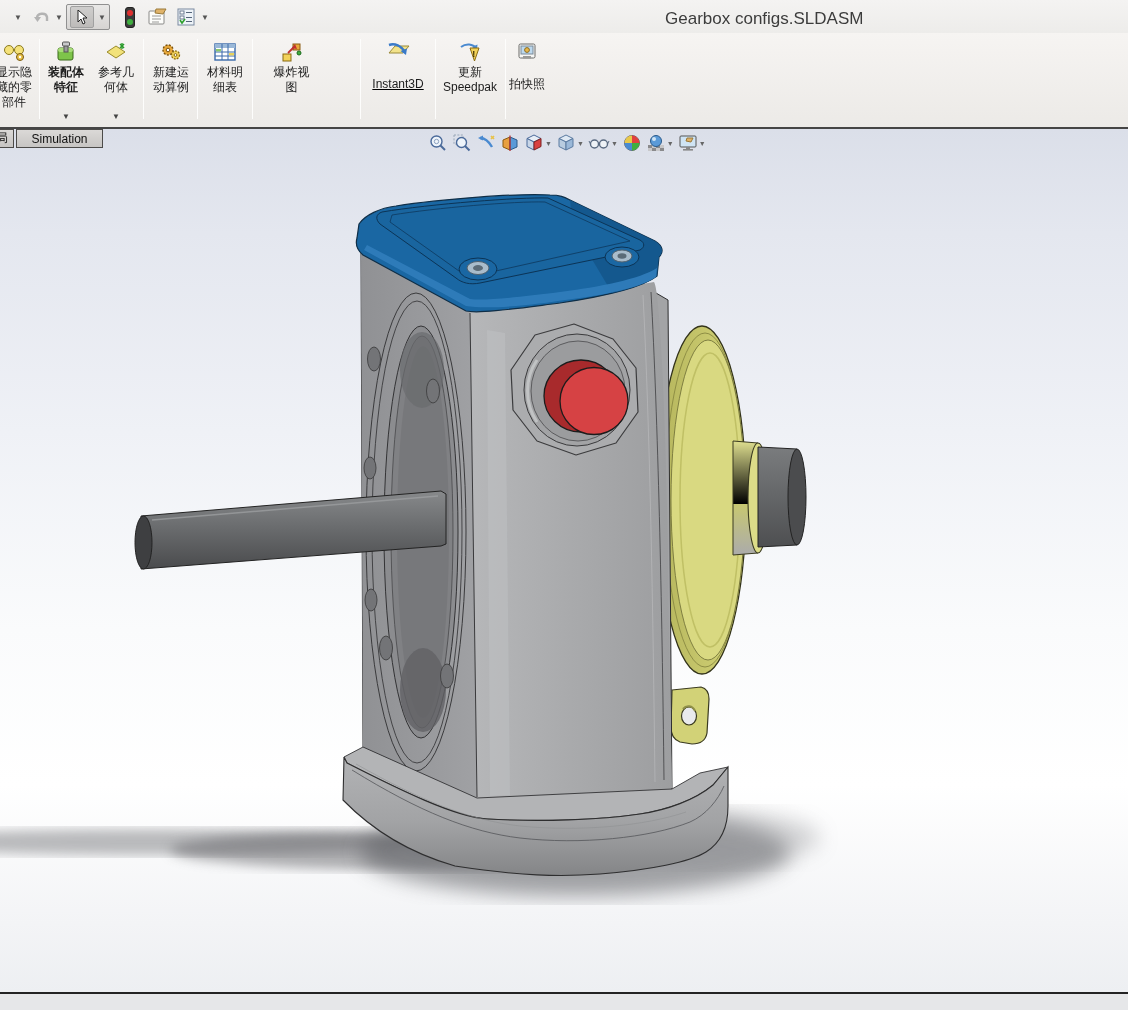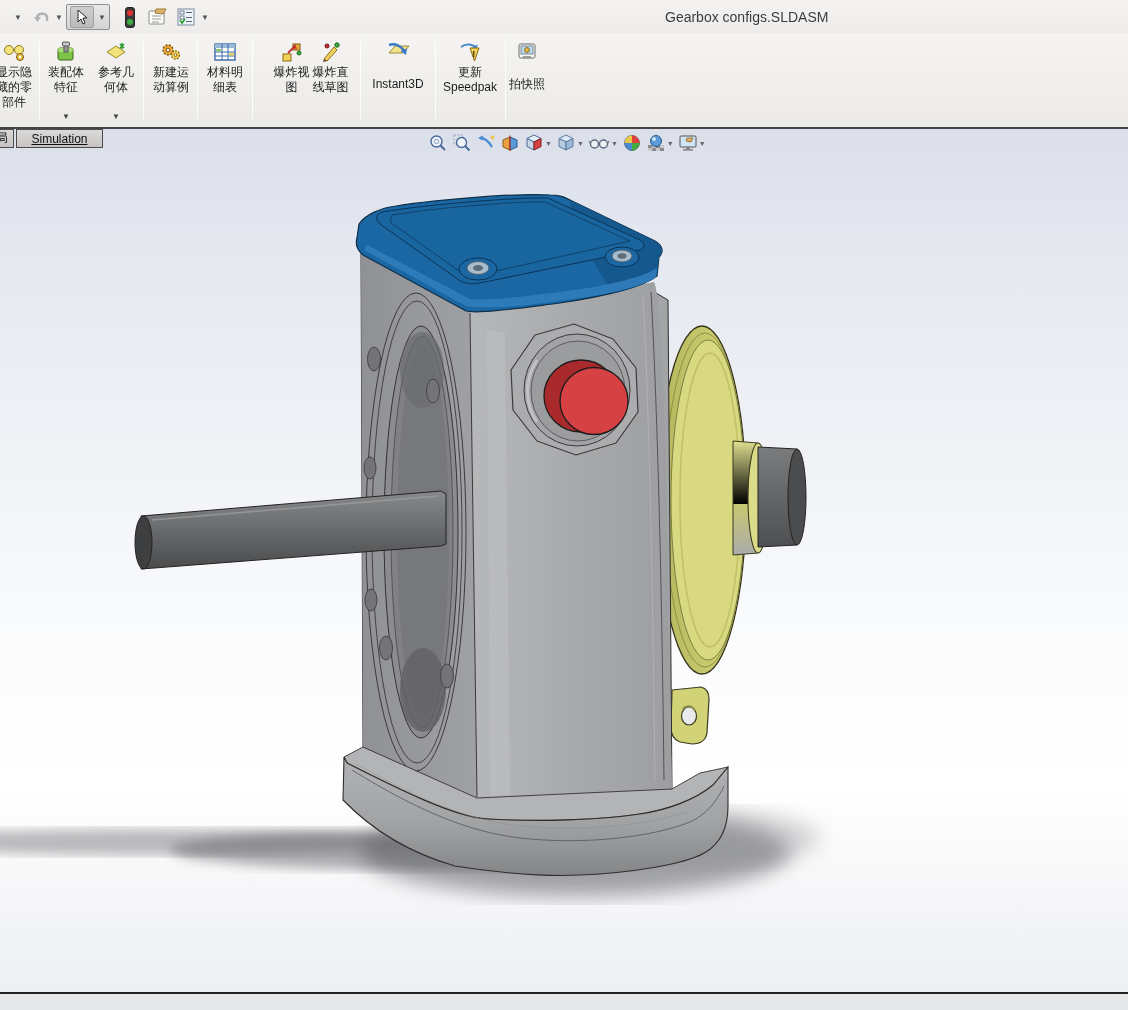--- a/index.html
+++ b/index.html
@@ -1,18 +1,18 @@
 <!DOCTYPE html>
 <html><head>
 <meta charset="utf-8">
 <style>
   * { margin:0; padding:0; box-sizing:border-box; }
   html,body { width:1128px; height:1010px; overflow:hidden; font-family:"Liberation Sans",sans-serif; background:#f0efed; }
   .titlebar { position:absolute; left:0; top:0; width:1128px; height:33px; background:linear-gradient(#f4f3f2,#edecea); }
-  .win-title { position:absolute; left:665px; top:9px; font-size:14px; color:#3c3c3c; white-space:nowrap; }
+  .win-title { position:absolute; left:665px; top:9px; font-size:17px; color:#3c3c3c; white-space:nowrap; }
   .qa-item { position:absolute; top:4px; height:26px; display:flex; align-items:center; justify-content:center; }
   .caret { font-size:8px; color:#555; }
   .sel-box { border:1px solid #909090; background:linear-gradient(#e9e8e7,#d6d4d2); border-radius:2px; padding:0 3px; display:flex; align-items:center; gap:4px; }
   .sel-inner { background:linear-gradient(#cfcecd,#bdbbb9); border:1px solid #a0a0a0; border-radius:2px; width:24px; height:22px; display:flex; align-items:center; justify-content:center; }
   .cmdbar { position:absolute; left:0; top:33px; width:1128px; height:96px; background:linear-gradient(#f6f4f2,#eceae7); border-bottom:2px solid #454545; }
   .cmd-btn { position:absolute; top:3px; height:88px; display:flex; flex-direction:column; align-items:center; padding-top:3px; cursor:default; }
   .cmd-icon { width:26px; height:26px; display:flex; align-items:center; justify-content:center; }
   .cmd-lines { text-align:center; font-size:12px; line-height:15px; color:#1c1c1c; white-space:nowrap; }
   .cmd-lines span { display:block; }
   .cmd-caret { font-size:8px; color:#444; margin-top:auto; padding-bottom:3px; }
@@ -244,21 +244,21 @@
     </span>
     <span class="cmd-lines">
       <span>显示隐</span>
       <span>藏的零</span>
       <span>部件</span>
     </span>
   </div>
 
   <div class="vsep" style="left:39px;"></div>
 
-  <div class="cmd-btn" style="left:42px;width:48px;">
+  <div class="cmd-btn" style="left:42px;width:48px;font-weight:bold;">
     <span class="cmd-icon">
       <svg width="24" height="24" viewBox="0 0 24 24">
         <rect x="4" y="8" width="15" height="12" rx="2" fill="#7ec44a" stroke="#3a6a1a"></rect>
         <rect x="4" y="8" width="15" height="4" rx="2" fill="#a8dc7a"></rect>
         <rect x="10" y="3" width="4" height="9" fill="#9a9a9c" stroke="#555"></rect>
         <rect x="8.5" y="2" width="7" height="4" rx="1" fill="#c8c8ca" stroke="#555"></rect>
       </svg>
     </span>
     <span class="cmd-lines">
       <span>装配体</span>
@@ -332,38 +332,24 @@
         <polygon points="15,4 17,9 12,8" fill="#c03030"></polygon>
         <circle cx="19" cy="13" r="2" fill="#3fae3f" stroke="#1a6a1a"></circle>
       </svg>
     </span>
     <span class="cmd-lines">
       <span>爆炸视</span>
       <span>图</span>
     </span>
   </div>
 
-  <div class="cmd-btn" style="left:304px;width:53px;">
-    <span class="cmd-icon">
-      <svg width="24" height="24" viewBox="0 0 24 24">
-        <path d="M5,19 L15,7 L18,10 L8,21 Z" fill="#f2d25a" stroke="#8a6a10"></path>
-        <polygon points="5,19 8,21 4,22" fill="#5a4a20"></polygon>
-        <circle cx="18" cy="5" r="2.2" fill="#3fae3f" stroke="#1a6a1a"></circle>
-        <circle cx="8" cy="6" r="2" fill="#c03030" stroke="#701818"></circle>
-      </svg>
-    </span>
-    <span class="cmd-lines">
-      <span>爆炸直</span>
-      <span>线草图</span>
-    </span>
-  </div>
 
   <div class="vsep" style="left:360px;"></div>
 
-  <div class="cmd-btn" style="left:364px;width:68px;">
+  <div class="cmd-btn" style="left:364px;width:68px;text-decoration:underline;">
     <span class="cmd-icon">
       <svg width="26" height="24" viewBox="0 0 26 24">
         <polygon points="10,6 24,6 18,13 4,13" fill="#f2e28a" stroke="#9a8a3a"></polygon>
         <path d="M4,5 C10,3 16,6 20,12" fill="none" stroke="#3a7ac8" stroke-width="2.6"></path>
         <polygon points="21,15 22,8.5 15.5,11" fill="#3a7ac8"></polygon>
       </svg>
     </span>
     <span class="cmd-lines" style="margin-top:12px;">
       <span>Instant3D</span>
     </span>
@@ -399,21 +385,21 @@
     </span>
     <span class="cmd-lines" style="margin-top:12px;">
       <span>拍快照</span>
     </span>
   </div>
 </div>
 
 <div class="tab" style="left:-22px;width:36px;">
   <span>布局</span>
 </div>
-<div class="tab" style="left:16px;width:87px;text-decoration:underline;">
+<div class="tab" style="left:16px;width:87px;">
   <span>Simulation</span>
 </div>
 
 <div class="headsup">
   <div class="hu-btn">
     <svg width="20" height="20" viewBox="0 0 20 20">
       <circle cx="8.5" cy="8.5" r="5.5" fill="#eef4fa" stroke="#4a6a9a" stroke-width="1.4"></circle>
       <line x1="12.5" y1="12.5" x2="17" y2="17" stroke="#4a6a9a" stroke-width="2"></line>
       <circle cx="8.5" cy="8.5" r="2.2" fill="none" stroke="#8aa0c0"></circle>
     </svg>

